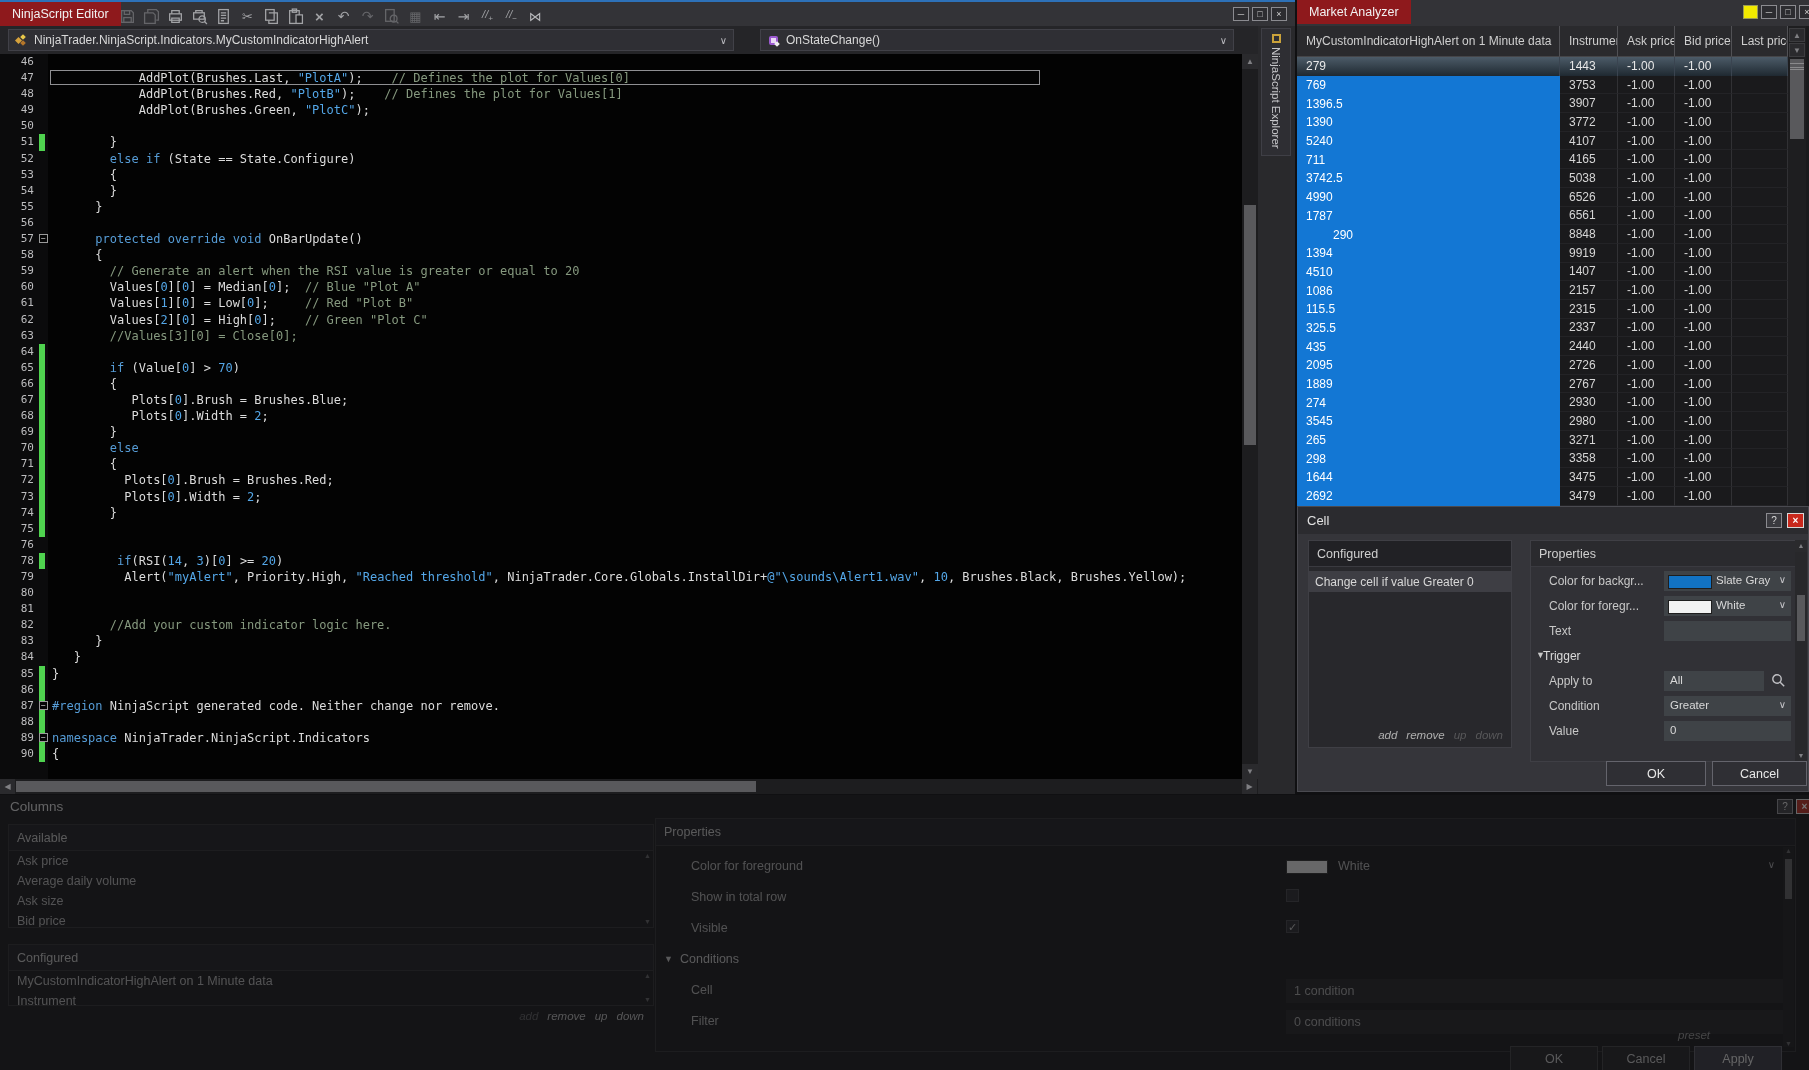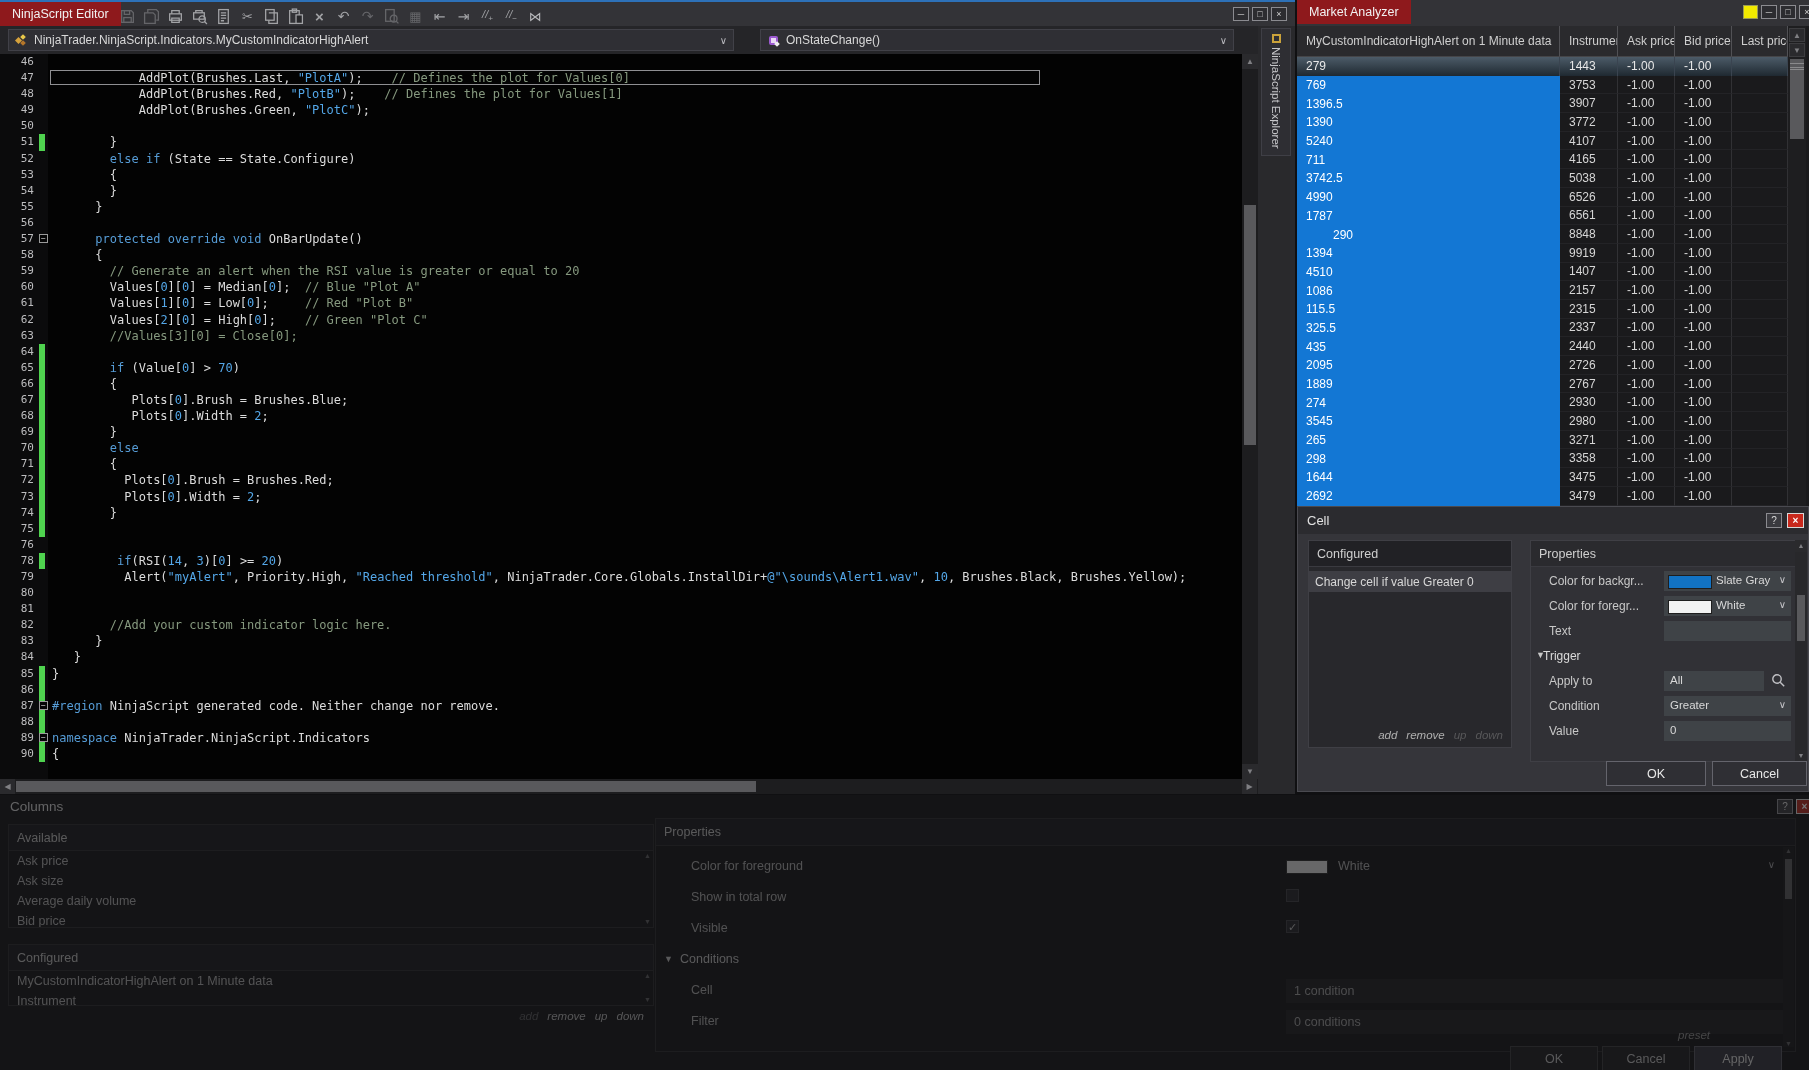--- a/index.html
+++ b/index.html
@@ -565,22 +565,22 @@
 <div class="abs" id="cols">
   <div id="cols-dim">
     <div id="cols-title">Columns</div>
     <div class="abs helpbtn" style="left:1777px;top:4px">?</div>
     <div class="abs closebtn" style="left:1796px;top:4px;background:#b02a20">×</div>
 
     <div class="lpanel" style="left:8px;top:29px;width:646px;height:104px">
       <div class="panel-head">Available</div>
       <div id="avail-items">
           <div class="litem">Ask price</div>
+          <div class="litem">Average daily volume</div>
           <div class="litem">Ask size</div>
-          <div class="litem">Average daily volume</div>
           <div class="litem">Bid price</div>
         </div>
       <div style="position:absolute;right:2px;top:27px;color:#5c5c5e;font-size:7px">▲</div>
       <div style="position:absolute;right:2px;bottom:2px;color:#5c5c5e;font-size:7px">▼</div>
     </div>
 
     <div class="lpanel" style="left:8px;top:149px;width:646px;height:62px">
       <div class="panel-head">Configured</div>
       <div id="cfg-items">
           <div class="litem">MyCustomIndicatorHighAlert on 1 Minute data</div>

